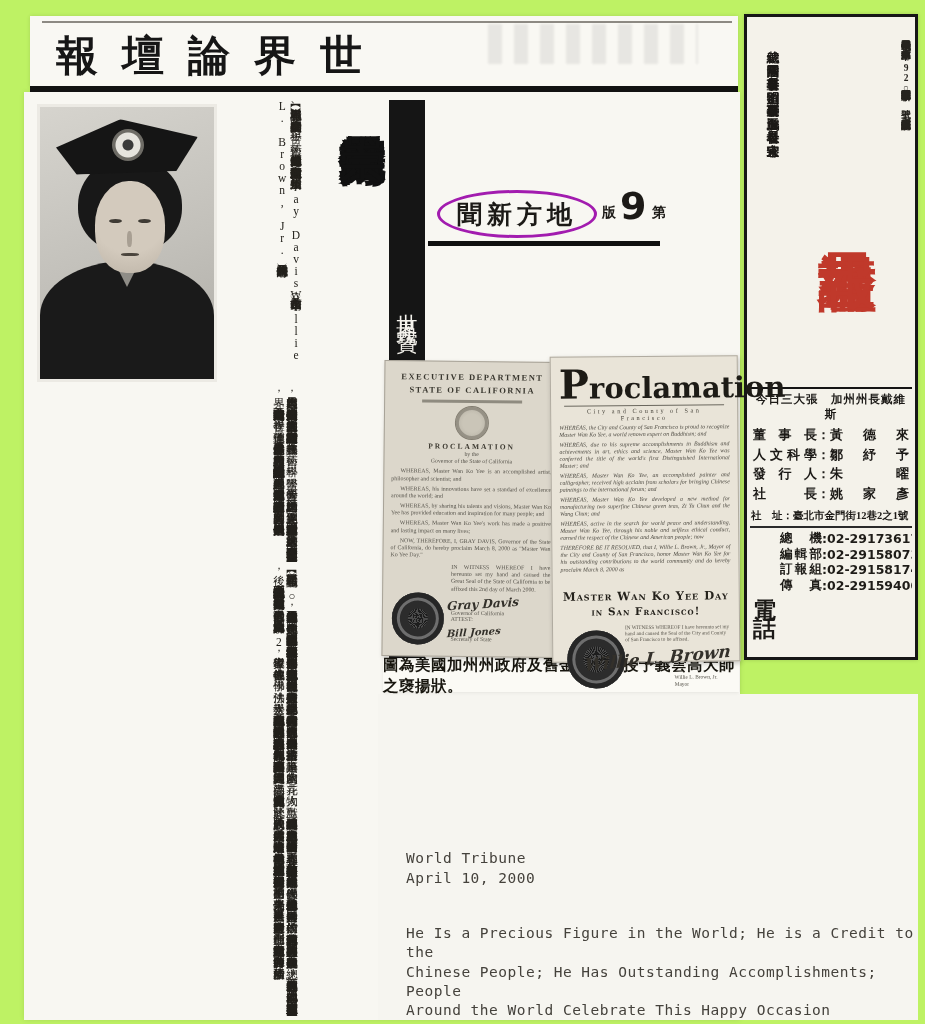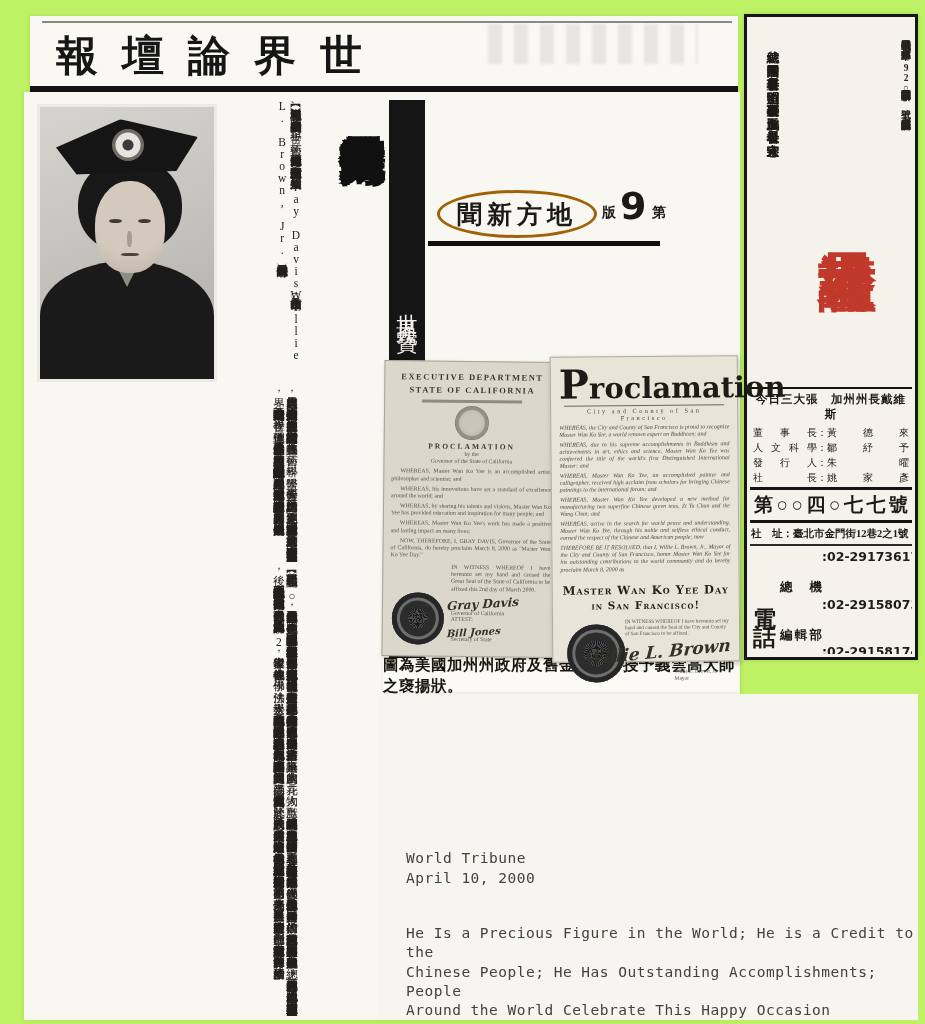--- a/index.html
+++ b/index.html
@@ -47,21 +47,21 @@
   .lead1{left:218px;top:100px;width:84px;height:284px;font-size:11.5px;line-height:13.8px;color:#23211c;}
   .lead2{left:30px;top:388px;width:268px;height:174px;font-size:11.5px;line-height:12.9px;color:#23211c;}
   .bodytext{left:30px;top:566px;width:268px;height:450px;font-size:11.5px;line-height:13.1px;color:#23211c;}
 
   .headline{left:300px;top:98px;width:88px;height:714px;font-size:47px;font-weight:900;line-height:50px;
             font-family:"DejaVu Sans",sans-serif;color:#111;text-align:start;}
   .subtitle{left:389px;top:100px;width:36px;height:558px;background:#151515;color:#f4f2ec;
             font-size:21px;line-height:36px;letter-spacing:6px;padding-top:12px;box-sizing:border-box;text-align:center;}
 
   
-  .badge-oval{left:437px;top:190px;width:154px;height:42px;border:3px solid #a16207;border-radius:50%;
+  .badge-oval{left:437px;top:190px;width:154px;height:42px;border:3px solid #a21caf;border-radius:50%;
               display:flex;align-items:center;justify-content:center;font-size:25px;font-weight:900;
               letter-spacing:5px;font-family:"DejaVu Sans",sans-serif;background:#f8f7f2;}
   .badge-ban{left:602px;top:204px;font-size:14px;font-weight:bold;}
   .badge-num{left:620px;top:184px;font-size:38px;font-weight:900;font-family:"DejaVu Sans",sans-serif;}
   .badge-di{left:652px;top:204px;font-size:14px;font-weight:bold;}
   .badge-rule{left:428px;top:241px;width:232px;height:5px;background:#101010;}
 
   
   .doc{box-sizing:border-box;font-family:"Liberation Serif",serif;}
   .doc-ca{left:383px;top:361px;width:176px;height:296px;background:#dcd7cb;border:1px solid #a8a398;
@@ -84,21 +84,21 @@
 
   .doc-sf{left:551px;top:356px;width:188px;height:306px;background:#e9e4d8;border:1px solid #b0aba0;
           transform:rotate(-.5deg);padding:7px 8px 5px;color:#4f4c44;z-index:2;box-shadow:1px 2px 5px rgba(0,0,0,.22);}
   .sf-title{font-size:29px;font-weight:bold;font-family:"DejaVu Serif",serif;text-align:center;
             color:#1d1b16;line-height:1;}
   .sf-title::first-letter{font-size:40px;}
   .sf-sub{font-size:6.3px;letter-spacing:2.5px;text-align:center;color:#4a473e;margin:1px auto 3px;
           border-top:1px solid #6a675e;width:94%;padding-top:1px;}
   .sf-w{font-size:5.9px;font-style:italic;line-height:1.22;margin:2.4px 0 0;text-align:justify;}
   .sf-day{font-size:11.5px;font-weight:bold;text-align:center;font-family:"DejaVu Serif",serif;
-          font-variant:small-caps;letter-spacing:1px;color:#24211b;margin-top:10px;line-height:1.35;}
+          font-variant:small-caps;letter-spacing:1px;color:#24211b;margin-top:16px;line-height:1.35;}
   .sf-bottom{position:relative;height:74px;margin-top:3px;}
   .sf-seal{position:absolute;left:6px;top:8px;width:58px;height:58px;}
   .sf-witness{position:absolute;right:2px;top:2px;width:104px;font-size:5.2px;line-height:1.2;color:#5a564d;}
   .sf-sig{position:absolute;right:0px;top:26px;font-size:17px;transform:rotate(-5deg) skewX(-10deg);white-space:nowrap;}
   .sf-sig-t{position:absolute;right:14px;top:52px;font-size:5.4px;line-height:1.3;}
 
   .doc-caption{left:383px;top:659px;width:356px;height:33px;background:#fbfaf5;display:flex;align-items:center;
           justify-content:center;font-size:15.5px;font-weight:bold;letter-spacing:.5px;color:#18160f;
           box-shadow:0 1px 3px rgba(0,0,0,.08);}
 
@@ -108,32 +108,32 @@
   .rs-top{display:flex;height:366px;}
   .rs-officials{width:30px;writing-mode:vertical-rl;text-orientation:upright;font-size:12.5px;font-weight:bold;
           line-height:1.2;padding-top:20px;overflow:hidden;}
   .rs-title{flex:1;writing-mode:vertical-rl;text-orientation:upright;font-size:58px;font-weight:900;
           color:#c0392b;line-height:1.12;text-align:center;padding-top:4px;font-family:"DejaVu Serif",serif;overflow:hidden;}
   .rs-meta{width:32px;writing-mode:vertical-rl;text-orientation:upright;font-size:9.5px;font-weight:bold;
           line-height:1.35;padding-top:12px;color:#26241f;overflow:hidden;}
   .rs-price{border-top:2px solid #141414;text-align:center;font-size:11.5px;font-weight:bold;
           padding:3px 0 2px;letter-spacing:1px;}
   .rs-officers{padding:1px 3px 2px;}
-  .o-row{display:flex;font-size:10px;font-weight:normal;line-height:1.5;}
+  .o-row{display:flex;font-size:13px;font-weight:bold;line-height:1.5;}
   .o-label{width:64px;text-align:justify;text-align-last:justify;}
   .o-name{flex:1;text-align:justify;text-align-last:justify;}
   .rs-issue{border-top:3px solid #141414;border-bottom:3px solid #141414;font-size:19px;font-weight:900;
           text-align:justify;text-align-last:justify;padding:2px 4px;}
   .rs-addr{font-size:10.5px;font-weight:bold;padding:3px 1px 2px;line-height:1.45;}
   .rs-phone{display:flex;border-top:2px solid #2a2a2a;margin-top:1px;padding-top:3px;flex:1;overflow:hidden;}
   .ph-label{width:30px;writing-mode:vertical-rl;text-orientation:upright;font-size:23px;font-weight:900;
           letter-spacing:16px;padding-top:8px;text-align:center;}
   .ph-lines{flex:1;font-size:12.5px;font-weight:bold;line-height:1.24;font-family:"DejaVu Sans",sans-serif;color:#1e1c18;}
   .ph-row{display:flex;white-space:nowrap;}
-  .ph-l{width:42px;text-align:justify;text-align-last:justify;font-family:Liberation Mono, monospace;margin-top:32px;}
+  .ph-l{width:42px;text-align:justify;text-align-last:justify;font-family:Liberation Serif, serif;}
 
   
   .typed{left:406px;top:830px;width:512px;font-family:"DejaVu Sans Mono",monospace;font-size:14.5px;
          line-height:1.33;color:#45423c;letter-spacing:.5px;white-space:pre-line;}
   .typed div{margin-bottom:17px;}
 </style>
 </head>
 <body>
 
 <div class="page">
@@ -249,21 +249,20 @@
         <span class="o-label">發行人</span>
           <span>：</span>
           <span class="o-name">朱曜</span>
       </div>
       <div class="o-row">
         <span class="o-label">社長</span>
           <span>：</span>
           <span class="o-name">姚家彥</span>
       </div>
     </div>
-    <div class="rs-issue">第○○四○七七號</div>
     <div class="rs-addr">
       <div>社　址：臺北市金門街12巷2之1號</div>
     </div>
     <div class="rs-phone">
       <div class="ph-label">電話</div>
       <div class="ph-lines">
         <div class="ph-row">
             <span class="ph-l">總機</span>
             <span>:</span>
             <span>02-29173617</span>

